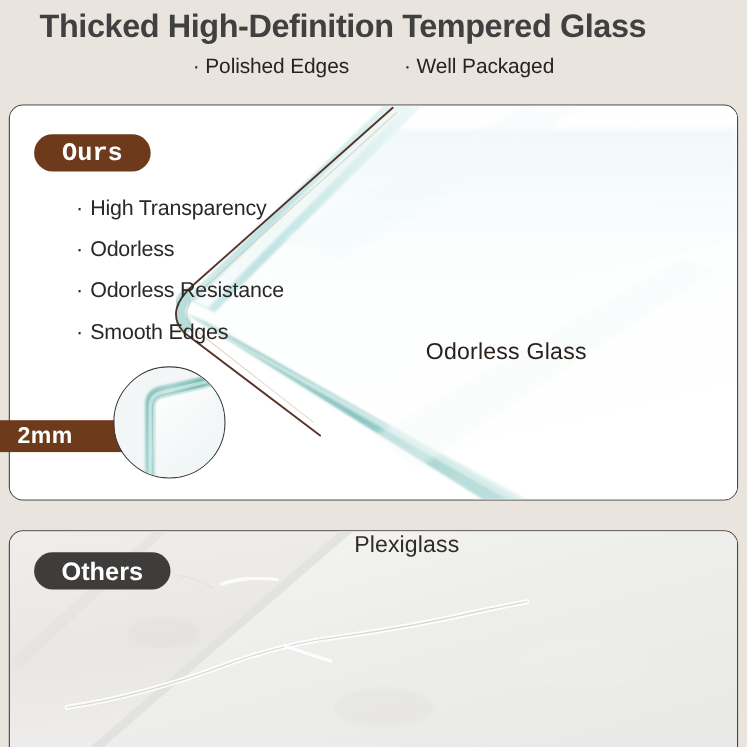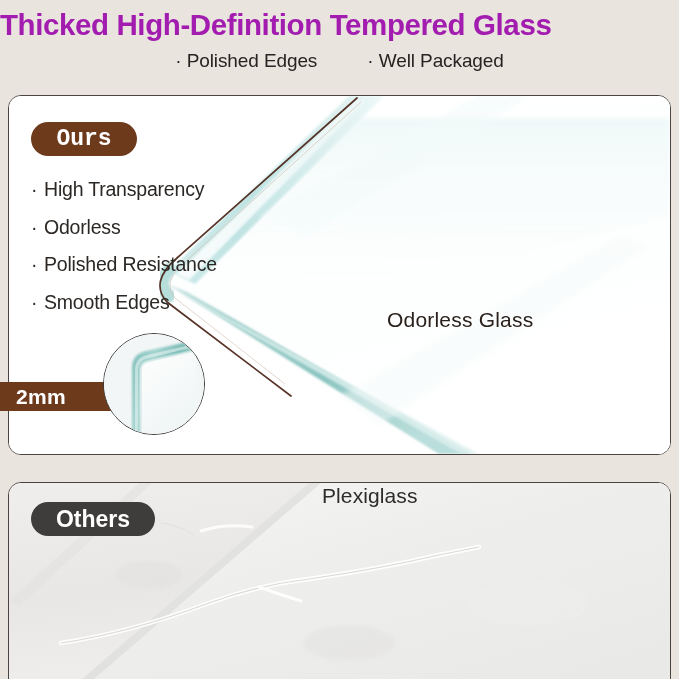--- a/index.html
+++ b/index.html
@@ -22,23 +22,24 @@
     width: 679px;
     height: 95px;
     text-align: center;
   }
   #main-title {
     position: absolute;
     left: 0; top: 8px;
     width: 541px;
     font-size: 29.5px;
     font-weight: bold;
-    color: #a21caf;
+    color: #404040;
     letter-spacing: -0.4px;
     white-space: nowrap;
+    padding-left: 36px;
   }
   #subtitle-row {
     position: absolute;
     left: 0; top: 50px;
     width: 679px;
     display: flex;
     justify-content: center;
     gap: 50px;
   }
   .subtitle-item {
@@ -104,20 +105,21 @@
   }
   #list-ours { left: 22px; top: 84px; }
   #list-others { left: 22px; top: 68px; }
   .feature-item {
     font-size: 19.5px;
     color: #2b2724;
     letter-spacing: -0.2px;
     white-space: nowrap;
     line-height: 1;
     margin-bottom: 18px;
+    margin-left: 38px;
   }
   .feature-item .dot {
     display: inline-block;
     width: 13px;
     color: #2b2724;
   }
 
   
   #glass-art {
     position: absolute;
@@ -268,21 +270,21 @@
   </div>
 
   <ul class="feature-list" id="list-ours">
     <li class="feature-item">
       <span class="dot">·</span><span>High Transparency</span>
     </li>
     <li class="feature-item">
       <span class="dot">·</span><span>Odorless</span>
     </li>
     <li class="feature-item">
-      <span class="dot">·</span><span>Polished Resistance</span>
+      <span class="dot">·</span><span>Odorless Resistance</span>
     </li>
     <li class="feature-item">
       <span class="dot">·</span><span>Smooth Edges</span>
     </li>
   </ul>
 </div>
 
 <div id="mm-banner">
   <span>2mm</span>
 </div>

